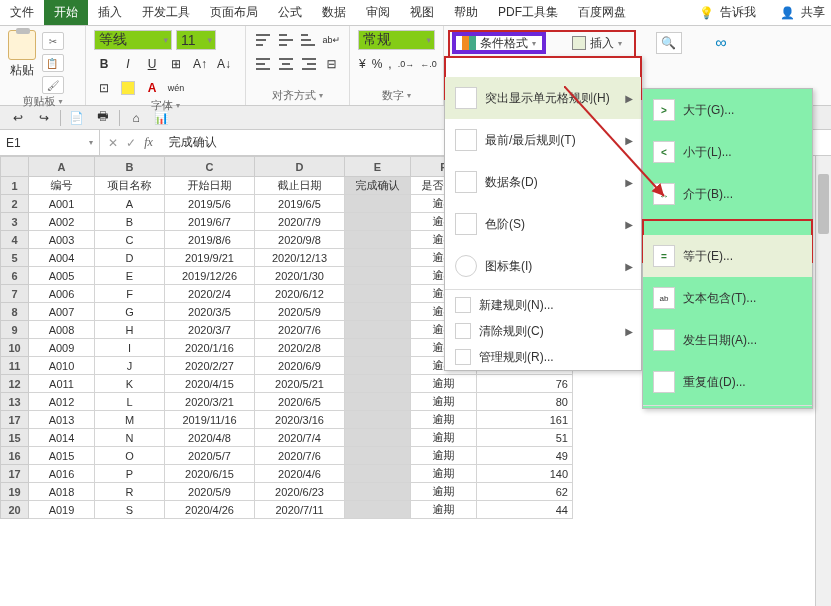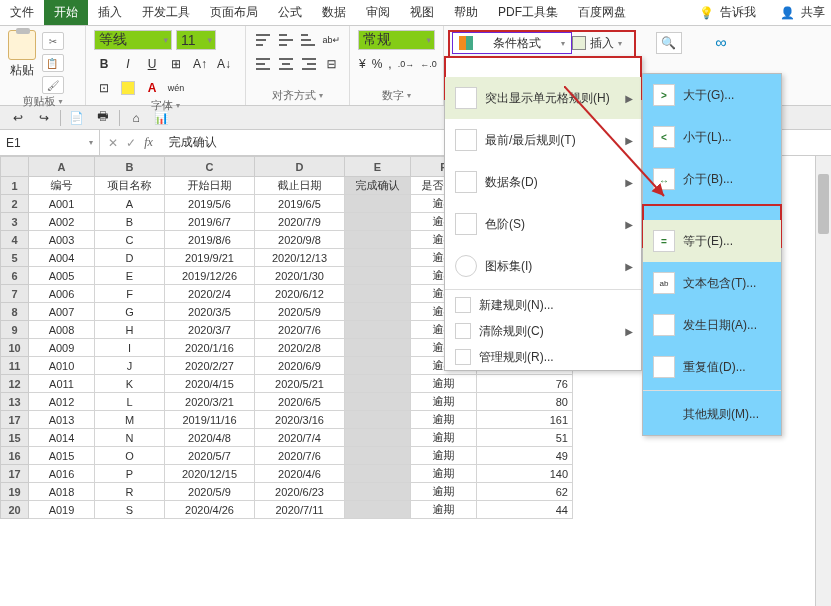--- a/index.html
+++ b/index.html
@@ -28,21 +28,21 @@
 .bold { font-weight:bold; } .italic{ font-style:italic; } .underline{ text-decoration:underline; }
 .fc { display:flex; align-items:center; gap:1px; }
 .colorbox { width:14px; height:14px; background:#ffeb3b; border:1px solid #ccc; }
 .fontcolor { color:#c00; font-weight:bold; }
 .align-body { display:flex; flex-direction:column; gap:4px; }
 .align-ic { width:14px; height:12px; display:inline-flex; flex-direction:column; justify-content:space-between; }
 .align-ic span{ height:2px; background:#666; display:block; }
 .num-body { display:flex; flex-direction:column; gap:4px; }
 .ribbon-right { flex:1; position:relative; }
 .red-box1 { position:absolute; top:4px; left:4px; width:188px; height:70px; border:2px solid #c62828; pointer-events:none; }
-.cf-btn { position:absolute; top:6px; left:8px; height:22px; display:flex; align-items:center; gap:20px; padding:0 6px; border:1px solid #6d28d9; background:#fff; }
+.cf-btn { position:absolute; top:6px; left:8px; height:22px; display:flex; align-items:center; gap:4px; padding:0 6px; border:4px solid #6d28d9; background:#fff; }
 .cf-ic { width:14px; height:14px; background:linear-gradient(to right,#f28b20 50%,#4a8 50%); }
 .ins-btn { position:absolute; top:6px; left:122px; height:22px; display:flex; align-items:center; gap:4px; padding:0 6px; }
 .ins-ic { width:14px; height:14px; border:1px solid #888; background:#e8f0d8; }
 .search-btn { position:absolute; top:6px; left:212px; width:26px; height:22px; border:1px solid #ccc; background:#fff; display:flex; align-items:center; justify-content:center; }
 .people-btn { position:absolute; top:6px; left:264px; width:26px; height:22px; display:flex; align-items:center; justify-content:center; color:#0a84c1; font-size:16px; }
 .qat { height:24px; background:#eee; border-bottom:1px solid #ccc; display:flex; align-items:center; gap:6px; padding:0 8px; }
 .qat-sep { width:1px; height:16px; background:#bbb; }
 .formula-bar { height:26px; background:#fff; border-bottom:1px solid #ccc; display:flex; align-items:center; }
 .name-box { width:100px; height:100%; border-right:1px solid #ccc; padding:0 6px; display:flex; align-items:center; justify-content:space-between; }
 .fb-btns { display:flex; align-items:center; gap:8px; padding:0 8px; color:#999; }
@@ -51,21 +51,21 @@
 .grid-area { position:relative; height:450px; background:#fff; overflow:hidden; }
 table { border-collapse:collapse; table-layout:fixed; }
 .corner { width:28px; height:20px; background:#e8e8e8; border:1px solid #ccc; }
 .colh { background:#e8e8e8; border:1px solid #ccc; height:20px; text-align:center; font-size:11px; color:#555; }
 .rowh { background:#e8e8e8; border:1px solid #ccc; width:28px; text-align:center; font-size:11px; color:#555; }
 td.cell { border:1px solid #d4d4d4; height:18px; padding:0 4px; font-size:11px; text-align:center; white-space:nowrap; overflow:hidden; }
 td.cell.hdr { background:#fff; font-weight:normal; }
 td.cell.sel-col { background:#d8d8d8; }
 td.cell.rightn { text-align:right; }
 .menu1 { position:absolute; top:30px; left:0; width:198px; background:#fff; border:1px solid #bbb; box-shadow:2px 2px 5px rgba(0,0,0,.2); z-index:10; }
-.menu2 { position:absolute; top:47px; left:198px; width:140px; background:#7dd3fc; border:1px solid #bbb; box-shadow:2px 2px 5px rgba(0,0,0,.2); z-index:10; }
+.menu2 { position:absolute; top:62px; left:198px; width:171px; background:#86efac; border:1px solid #bbb; box-shadow:2px 2px 5px rgba(0,0,0,.2); z-index:10; }
 .red-box2 { position:absolute; top:-1px; left:-1px; right:-1px; height:44px; border:2px solid #c62828; pointer-events:none; }
 .red-box3 { position:absolute; top:130px; left:-1px; right:-1px; height:44px; border:2px solid #c62828; pointer-events:none; }
 .arrow { position:absolute; top:60px; left:120px; width:120px; height:120px; z-index:11; pointer-events:none; }
 .mi { height:42px; display:flex; align-items:center; gap:8px; padding:0 10px; cursor:pointer; position:relative; }
 .mi.small { height:26px; }
 .mi.hover { background:#e8f0d8;margin-top:20px; }
 .mi .mic { width:22px; height:22px; flex-shrink:0; border:1px solid #d0d0d0; background:#fff; display:flex; align-items:center; justify-content:center; font-size:10px; }
 .mi.small .mic { width:16px; height:16px; }
 .mi .arrow-r { position:absolute; right:8px; font-size:10px; color:#666; }
 .sep { height:1px; background:#ddd; margin:2px 0; }
@@ -314,24 +314,20 @@
           </div>
           <div class="mi">
             <div class="mic ic-dt"></div>
             <span>发生日期(A)...</span>
           </div>
           <div class="mi">
             <div class="mic ic-dup"></div>
             <span>重复值(D)...</span>
           </div>
           <div class="sep"></div>
-          <div class="mi">
-            <div style="width: 22px;"></div>
-            <span>其他规则(M)...</span>
-          </div>
         </div>
     </div>
     <svg class="arrow">
         <defs>
           <marker id="ah" markerWidth="8" markerHeight="8" refX="6" refY="3" orient="auto">
             <path d="M0,0 L6,3 L0,6 Z" fill="#c62828"></path>
           </marker>
         </defs>
         <line x1="0" y1="0" x2="100" y2="110" stroke="#c62828" stroke-width="2" marker-end="url(#ah)"></line>
       </svg>
@@ -525,21 +521,21 @@
           <td class="cell">2020/5/7</td>
           <td class="cell">2020/7/6</td>
           <td class="cell sel-col"></td>
           <td class="cell">逾期</td>
           <td class="cell rightn">49</td>
         </tr>
         <tr>
           <th class="rowh">17</th>
           <td class="cell">A016</td>
           <td class="cell">P</td>
-          <td class="cell">2020/12/15</td>
+          <td class="cell">2020/6/15</td>
           <td class="cell">2020/4/6</td>
           <td class="cell sel-col"></td>
           <td class="cell">逾期</td>
           <td class="cell rightn">140</td>
         </tr>
         <tr>
           <th class="rowh">19</th>
           <td class="cell">A018</td>
           <td class="cell">R</td>
           <td class="cell">2020/5/9</td>

